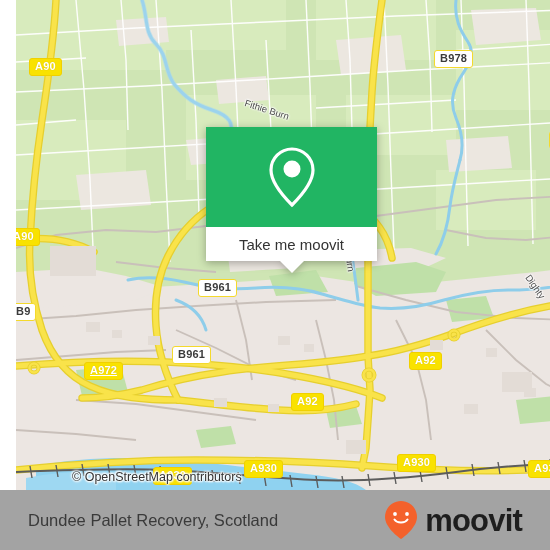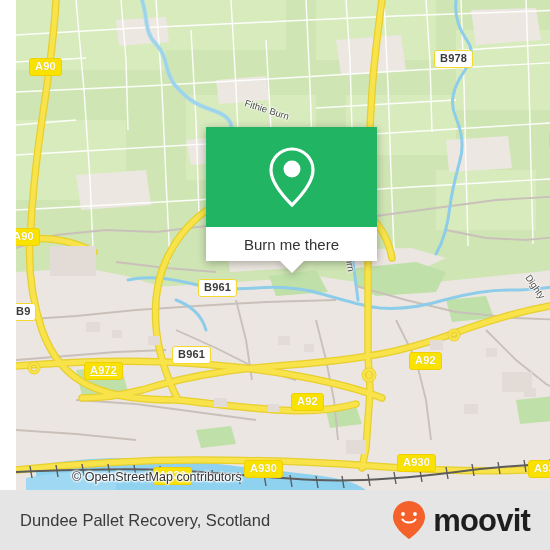--- a/index.html
+++ b/index.html
@@ -114,25 +114,25 @@
     border-top: 12px solid #ffffff;
   }
 
   
   #bottom-bar {
     position: absolute;
     left: 0;
     top: 490px;
     width: 550px;
     height: 60px;
-    background: #e5e5e5;
+    background: #a3a3a3;
     display: flex;
     align-items: center;
     justify-content: space-between;
-    padding: 0 20px;
+    padding: 0 28px;
     box-sizing: border-box;
     z-index: 50;
   }
   #place-title {
     font-family: "Liberation Sans", sans-serif;
     font-size: 16.5px;
     color: #3a3a3a;
     white-space: nowrap;
   }
   #brand {
@@ -373,21 +373,21 @@
   <div class="stream-label" style="left:536px; top:305px; transform:rotate(55deg);">Water</div>
 
   <div id="callout">
     <div id="callout-image">
       <svg width="52" height="64" viewBox="0 0 52 64">
         <path d="M26 4 C14.4 4 5 13.4 5 25 C5 38 20 54 26 60 C32 54 47 38 47 25 C47 13.4 37.6 4 26 4 Z" fill="none" stroke="#ffffff" stroke-width="3.2"></path>
         <circle cx="26" cy="24" r="8.5" fill="#ffffff"></circle>
       </svg>
     </div>
     <div id="callout-bar">
-      <span id="callout-label">Burn me there</span>
+      <span id="callout-label">Take me moovit</span>
     </div>
     <div id="callout-pointer"></div>
   </div>
 
   <div id="attribution">© OpenStreetMap contributors</div>
 </div>
 
 <div id="bottom-bar">
   <div id="place-title">Dundee Pallet Recovery, Scotland</div>
 

